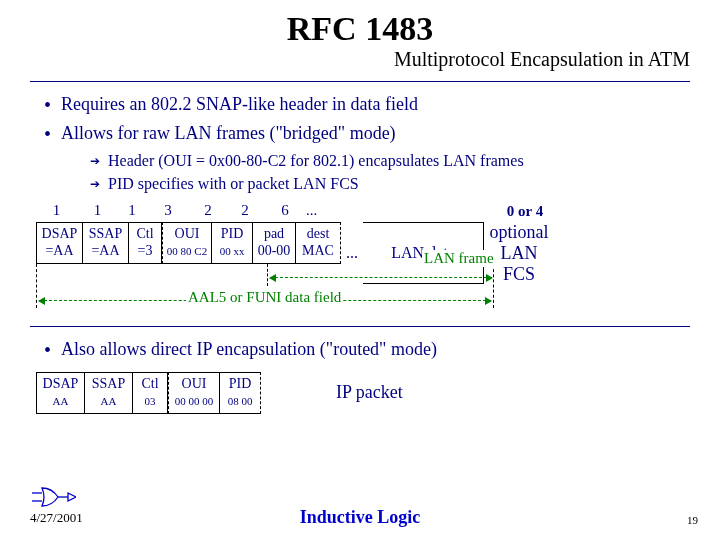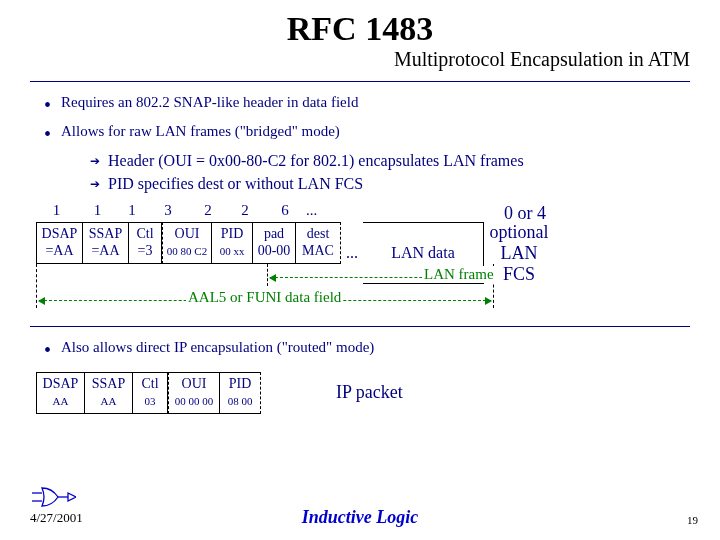--- a/index.html
+++ b/index.html
@@ -36,21 +36,21 @@
     border: none;
     border-top: 1px solid #000080;
     margin: 4px 0 10px 0;
   }
   ul.main {
     margin: 0 0 0 10px;
     padding: 0;
     list-style: none;
   }
   ul.main > li {
-    font-size: 15px;
+    font-size: 18px;
     line-height: 1.35;
     margin-bottom: 2px;
     display: flex;
   }
   ul.main > li::before {
     content: "•";
     color: #000080;
     font-size: 20px;
     margin-right: 10px;
     margin-left: 4px;
@@ -132,23 +132,24 @@
     text-align: center;
     font-size: 18px;
     line-height: 1.15;
     color: #000080;
     margin-left: 4px;
   }
   .fcs-top {
     position: absolute;
     top: 0;
     right: 0;
-    font-size: 18px;
-    text-align: center;
-    color: #000080;
+    font-size: 15px;
+    text-align: center;
+    color: #000080;
+    font-weight: bold;
   }
   .arrow-line {
     position: absolute;
     border-top: 1px dashed #008000;
     height: 0;
   }
   .arrow-line::before, .arrow-line::after {
     content: "";
     position: absolute;
     top: -4px;
@@ -192,21 +193,20 @@
     color: #000;
     margin-top: 11px;
   }
   .footer-brand {
     position: absolute;
     left: 0;
     width: 720px;
     bottom: 12px;
     text-align: center;
     font-size: 18px;
-    font-style: italic;
     font-weight: bold;
     color: #0000cc;
   }
   .footer-num {
     position: absolute;
     right: 22px;
     bottom: 14px;
     font-size: 11px;
     color: #000;
   }
@@ -237,21 +237,21 @@
       </li>
     <li>
         <span>Allows for raw LAN frames ("bridged" mode)</span>
       </li>
   </ul>
   <ul class="sub">
     <li>
         <span>Header (OUI = 0x00-80-C2 for 802.1) encapsulates LAN frames</span>
       </li>
     <li>
-        <span>PID specifies dest or without LAN FCS</span>
+        <span>PID specifies with or packet LAN FCS</span>
       </li>
   </ul>
 
   <div class="diagram1-wrap">
     <div class="widths">
       <span style="width:41px">1</span>
       <span style="width:41px">1</span>
       <span style="width:28px">1</span>
       <span style="width:44px">3</span>
       <span style="width:36px">2</span>
@@ -275,21 +275,21 @@
       <div class="fcs-cell" style="white-space:pre-line">optional
 LAN FCS</div>
     </div>
     <div class="fcs-top" style="width:62px;right:120px;top:1px">0 or 4</div>
 
     <div class="dashed-vline" style="left:0;top:62px;height:44px"></div>
     <div class="dashed-vline" style="left:231px;top:62px;height:22px"></div>
     <div class="dashed-vline" style="left:457px;top:62px;height:44px"></div>
 
     <div class="arrow-line" style="left:234px;top:75px;width:222px"></div>
-    <div class="arrow-caption" style="left:386px;top:64px">LAN frame</div>
+    <div class="arrow-caption" style="left:386px;top:48px">LAN frame</div>
 
     <div class="arrow-line" style="left:3px;top:98px;width:452px"></div>
     <div class="arrow-caption" style="left:150px;top:87px">AAL5 or FUNI data field</div>
   </div>
 
   <hr class="hr" style="margin-top:14px">
 
   <ul class="main">
     <li>
         <span>Also allows direct IP encapsulation ("routed" mode)</span>

